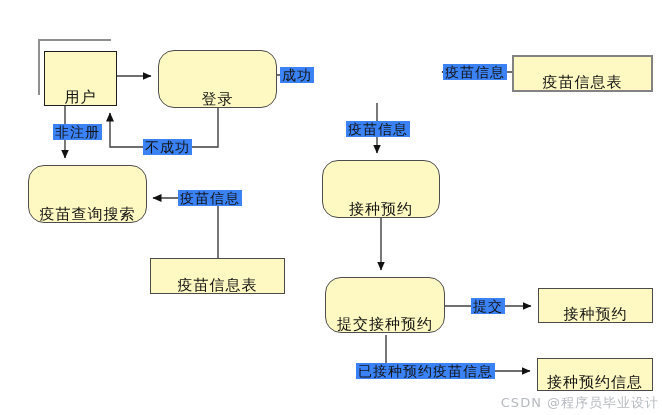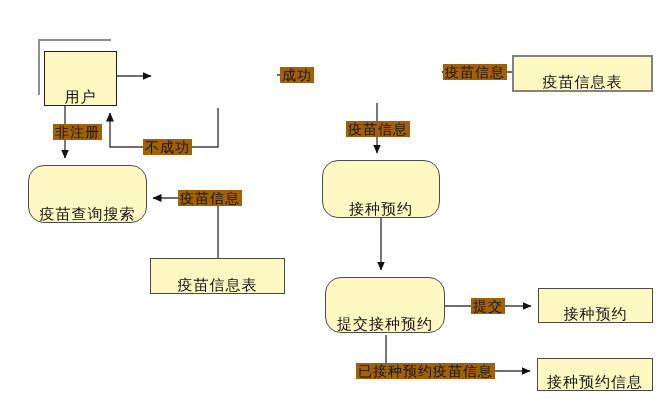--- a/index.html
+++ b/index.html
@@ -17,21 +17,21 @@
   }
   .process { border:1.6px solid #4d4d4d; border-radius:16px; }
   .entity  { border:1.6px solid #1f1f1f; }
   .entity-shadow {
     position:absolute; background:transparent;
     border-top:2px solid #8f8f8f; border-left:2px solid #8f8f8f;
   }
   .store   { border:1.6px solid #4a4a4a; }
   .store-gray { border:2px solid #828282; }
   .edge-label {
-    position:absolute; background:#a16207; color:#141414;
+    position:absolute; background:#3b82f6; color:#141414;
     font-size:14px; letter-spacing:1px; padding:0 2px; white-space:nowrap;
     line-height:16px;
   }
   .watermark {
     position:absolute; right:3px; bottom:3px;
     color:#b7bbc1; font-size:13px; letter-spacing:1px; white-space:nowrap;
   }
 </style>
 </head>
 <body>
@@ -66,20 +66,23 @@
 
       <path d="M386,335 L386,371 L530,371" marker-end="url(#arr)"></path>
     </g>
   </svg>
 
   <div class="entity-shadow" style="left:38px; top:39px; width:73px; height:56px;"></div>
   <div class="node entity" style="left:44px; top:51px; width:73px; height:55px;">
     <span>用户</span>
   </div>
 
+  <div class="node process" style="left:158px; top:50px; width:119px; height:58px;">
+    <span>登录</span>
+  </div>
 
 
   <div class="node store-gray" style="left:512px; top:55px; width:141px; height:37px;">
     <span>疫苗信息表</span>
   </div>
 
   <div class="node process" style="left:28px; top:165px; width:119px; height:58px;">
     <span>疫苗查询搜索</span>
   </div>
 
@@ -105,14 +108,15 @@
 
   <div class="edge-label" style="left:280px; top:67px;">成功</div>
   <div class="edge-label" style="left:443px; top:64px;">疫苗信息</div>
   <div class="edge-label" style="left:53px; top:124px;">非注册</div>
   <div class="edge-label" style="left:143px; top:139px;">不成功</div>
   <div class="edge-label" style="left:178px; top:190px;">疫苗信息</div>
   <div class="edge-label" style="left:346px; top:121px;">疫苗信息</div>
   <div class="edge-label" style="left:471px; top:298px;">提交</div>
   <div class="edge-label" style="left:356px; top:363px;">已接种预约疫苗信息</div>
 
+  <div class="watermark">CSDN @程序员毕业设计</div>
 
 </div>
 
 </body></html>

